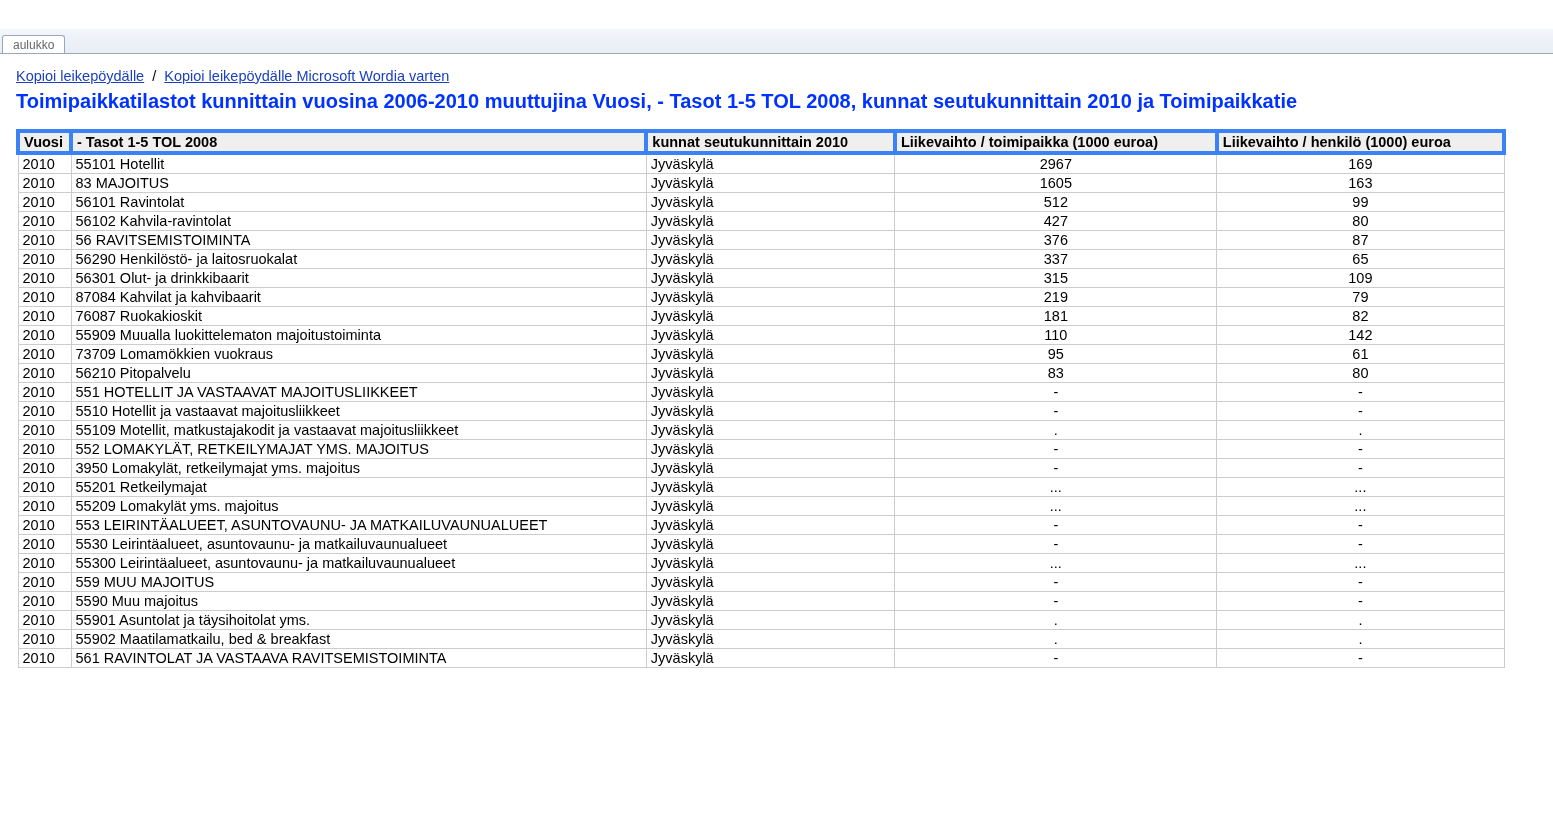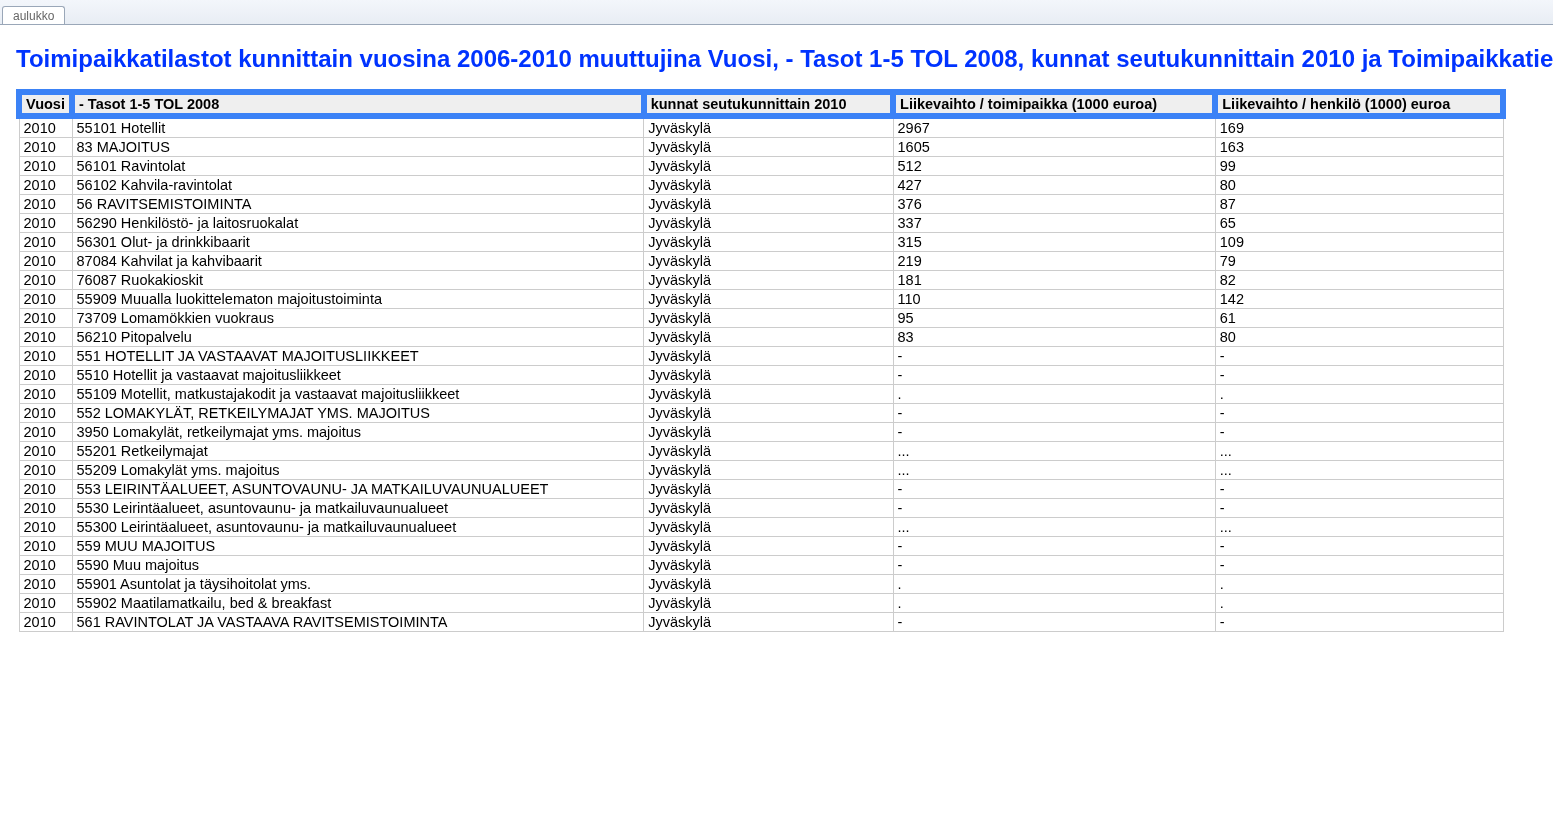--- a/index.html
+++ b/index.html
@@ -1,37 +1,42 @@
 <!DOCTYPE html>
 <html><head>
 <meta charset="utf-8">
 <style>
   html,body{margin:0;padding:0;font-family:Verdana,Arial,sans-serif;font-size:14.5px;color:#000;background:#fff;}
-  .tabstrip{background:linear-gradient(#f3f6fb,#e8edf4);border-bottom:1px solid #9aa7b8;height:24px;display:flex;align-items:flex-end;padding-left:2px;overflow:hidden;}
+  .tabstrip{background:linear-gradient(#f3f6fb,#e8edf4);border-bottom:1px solid #9aa7b8;height:24px;display:flex;align-items:flex-end;padding-left:2px;overflow:hidden;margin-top:29px;}
   .tab{background:#fff;border:1px solid #9aa7b8;border-bottom:none;border-radius:3px 3px 0 0;padding:2px 10px 2px 10px;font-size:12px;color:#666;position:relative;top:1px;}
   .page{padding:14px 16px 40px 16px;}
   a.link{color:#1a3fbf;text-decoration:underline;}
   .sep{color:#000;padding:0 4px;}
   .hint{font-style:italic;margin:18px 0 14px 0;}
-  .title{color:#0033ff;font-weight:bold;font-size:24px;margin:6px 0 16px 0;white-space:nowrap;}
+  .title{color:#0033ff;font-weight:bold;font-size:20px;margin:6px 0 16px 0;white-space:nowrap;}
   table.data{border-collapse:collapse;width:100%;max-width:1490px;}
-  table.data th{background:#efefef;border:6px solid #3b82f6;padding:1px 4px;text-align:left;font-weight:bold;font-size:14.5px;white-space:nowrap;}
+  table.data th{background:#efefef;border:4px solid #3b82f6;padding:1px 4px;text-align:left;font-weight:bold;font-size:14.5px;white-space:nowrap;}
   table.data td{border:1px solid #ccc;padding:1px 4px;font-size:14.5px;white-space:nowrap;vertical-align:top;}
-  table.data td.num{text-align:left;}
+  table.data td.num{text-align:center;}
   table.data td.year{width:44px;}
 </style>
 </head>
 <body>
 
 <div class="tabstrip">
   <div class="tab">aulukko</div>
 </div>
 
 <div class="page">
 
+  <div>
+    <a href="#" class="link">Kopioi leikepöydälle</a>
+    <span class="sep">/</span>
+    <a href="#" class="link">Kopioi leikepöydälle Microsoft Wordia varten</a>
+  </div>
 
 
   <div class="title">Toimipaikkatilastot kunnittain vuosina 2006-2010 muuttujina Vuosi, - Tasot 1-5 TOL 2008, kunnat seutukunnittain 2010 ja Toimipaikkatie</div>
 
   <table class="data">
     <thead>
       <tr>
         <th>Vuosi</th>
         <th>- Tasot 1-5 TOL 2008</th>
         <th>kunnat seutukunnittain 2010</th>

